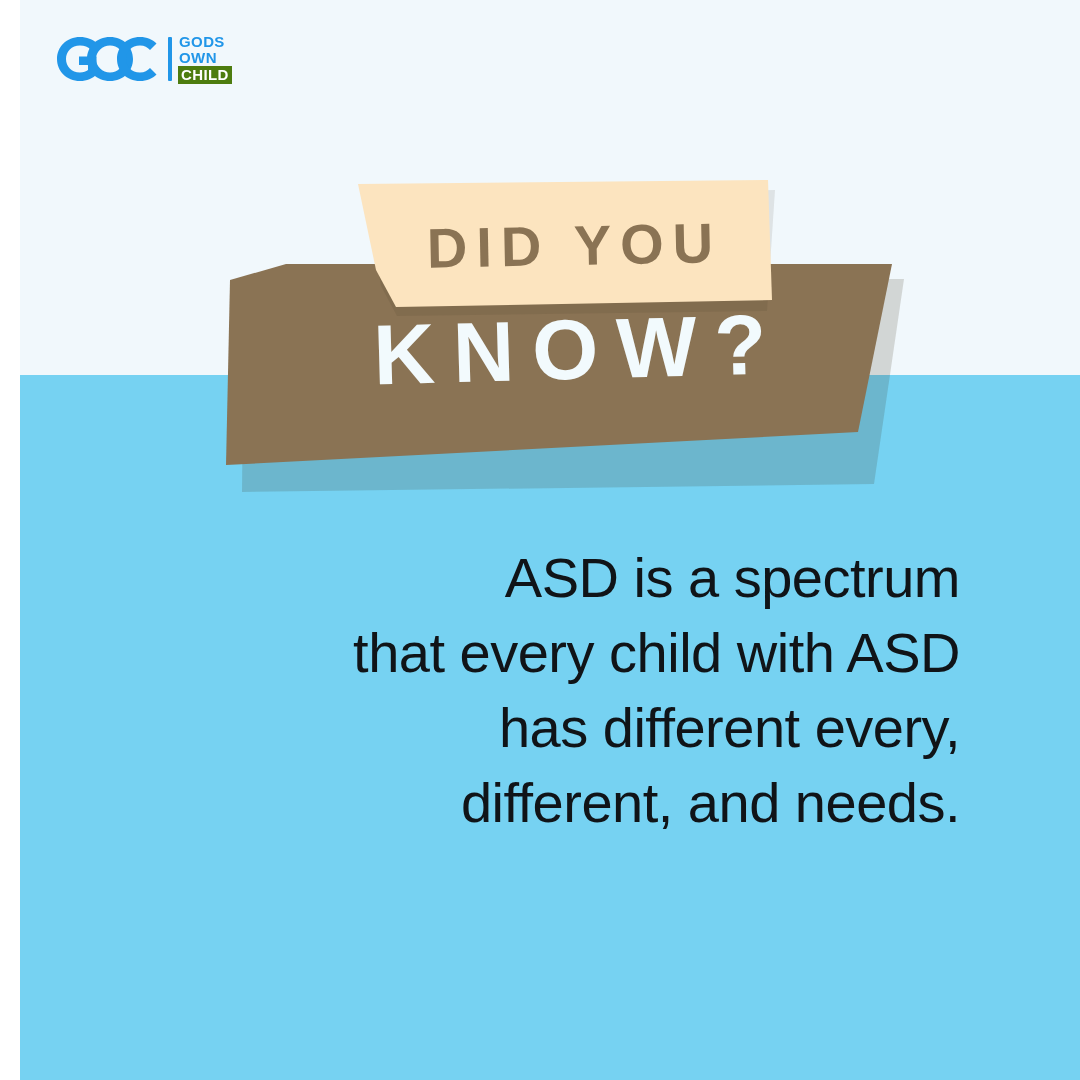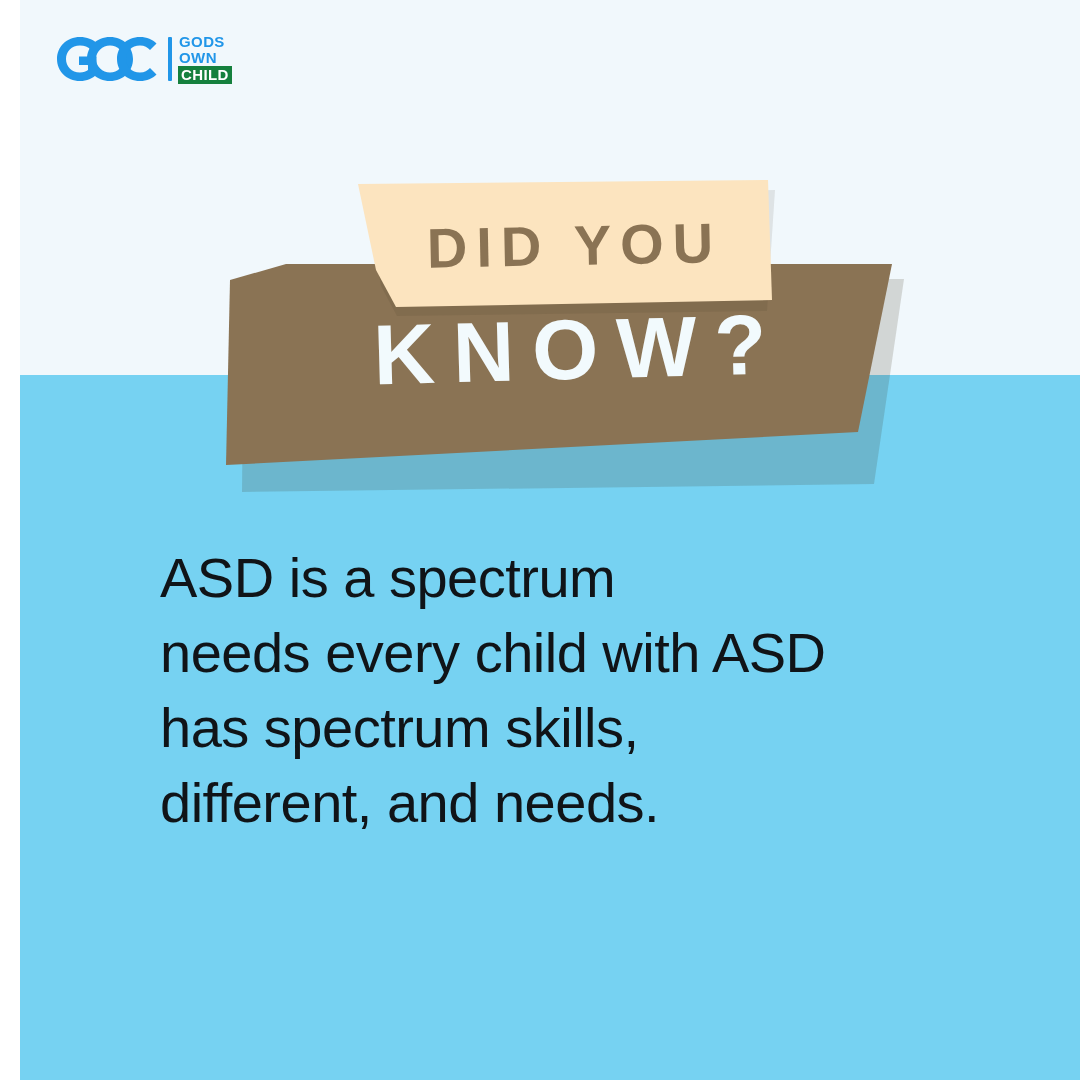--- a/index.html
+++ b/index.html
@@ -67,21 +67,21 @@
   .logo-word {
     font-family: "Liberation Sans", sans-serif;
     font-weight: 700;
     font-size: 15px;
     line-height: 15px;
     letter-spacing: 0.4px;
     color: #2196e8;
     white-space: nowrap;
   }
   .logo-word.boxed {
-    background: #15803d;
+    background: #4d7c0f;
     color: #ffffff;
     padding: 1px 3px 2px 3px;
     margin-left: -1px;
   }
 
   
   .banner {
     position: absolute;
     left: 0;
     top: 160px;
@@ -130,21 +130,21 @@
     white-space: nowrap;
     pointer-events: none;
   }
 
   
   .body-copy {
     position: absolute;
     left: 140px;
     top: 540px;
     width: 800px;
-    text-align: left;
+    text-align: right;
     font-family: "Liberation Sans", sans-serif;
     font-weight: 400;
     font-size: 56px;
     line-height: 75px;
     letter-spacing: -0.5px;
     color: #101418;
   }
   .body-copy .line {
     display: block;
     white-space: nowrap;
@@ -220,18 +220,18 @@
       <path d="M338 24 L748 20 L752 140 L376 147 L356 110 Z" fill="#fce4bf"></path>
     </svg>
 
     <div class="banner-text-did">DID YOU</div>
 
     <div class="banner-text-know">KNOW?</div>
   </div>
 
   <div class="body-copy">
     <span class="line">ASD is a spectrum</span>
-    <span class="line">needs every child with ASD</span>
-    <span class="line">has spectrum skills,</span>
+    <span class="line">that every child with ASD</span>
+    <span class="line">has different every,</span>
     <span class="line">different, and needs.</span>
   </div>
 
 </div>
 
 </body></html>

